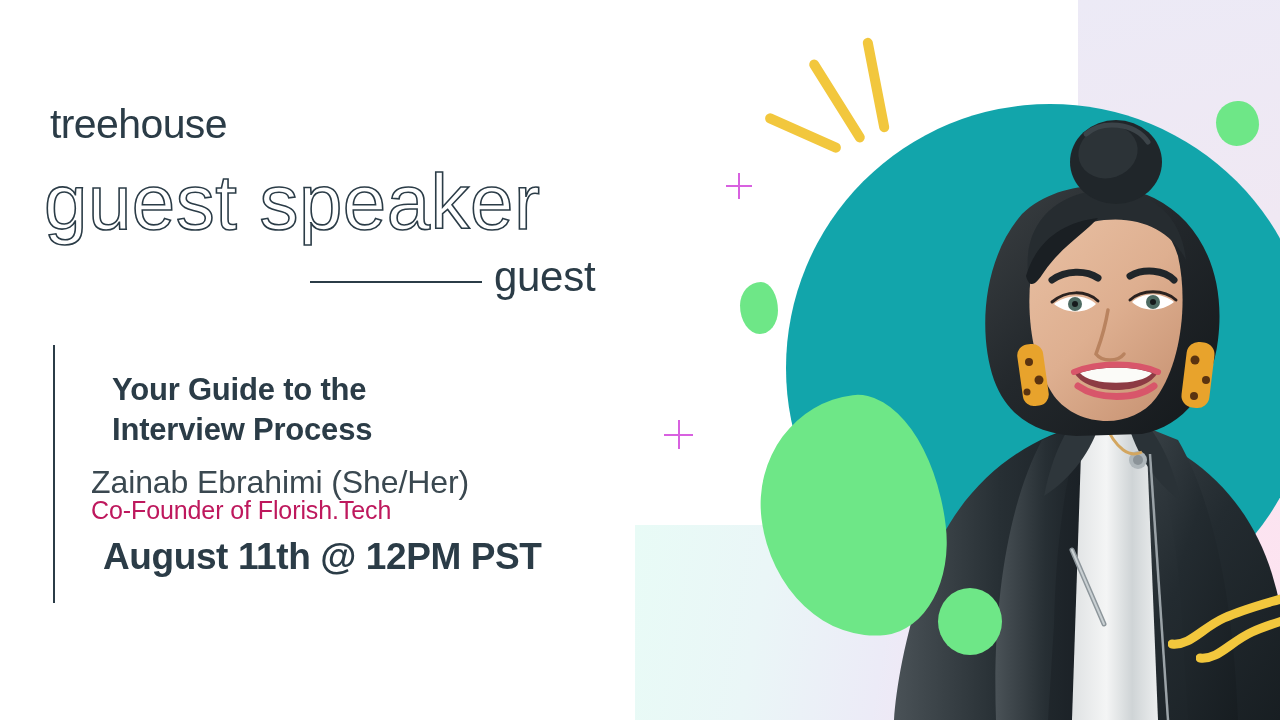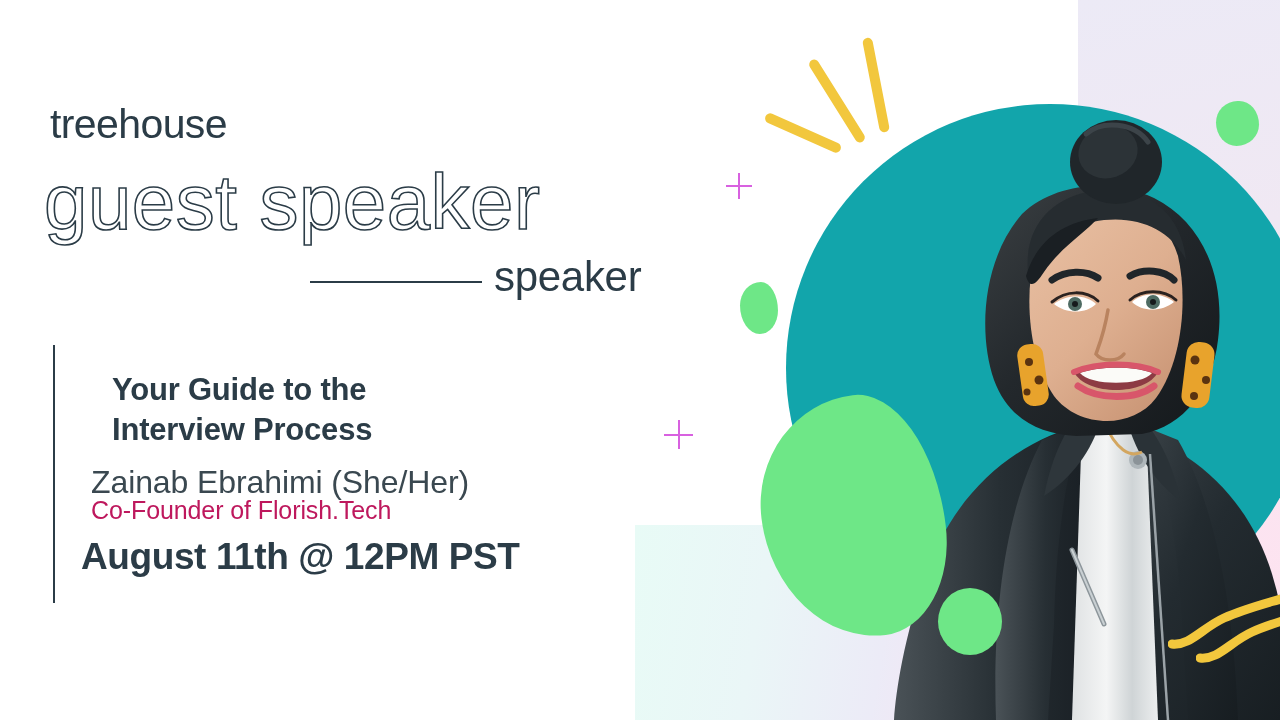--- a/index.html
+++ b/index.html
@@ -250,21 +250,21 @@
     top: 494px;
     font-size: 25px;
     font-weight: 300;
     line-height: 1.32;
     color: #be185d;
     letter-spacing: -0.1px;
   }
 
   .event-date {
     position: absolute;
-    left: 81px;
+    left: 103px;
     top: 537px;
     font-size: 37px;
     font-weight: 700;
     color: #2b3c47;
     letter-spacing: -0.4px;
     line-height: 1.1;
   }
 </style>
 </head>
 <body>
@@ -414,21 +414,21 @@
     </svg>
   </div>
 
   <div class="text-col">
 
     <div class="brand">treehouse</div>
 
     <div class="headline-outline">guest speaker</div>
 
     <div class="series-rule"></div>
-    <div class="series-word">speaker</div>
+    <div class="series-word">guest</div>
 
     <div class="vrule"></div>
 
     <div class="talk-title">Your Guide to the
 Interview Process</div>
 
     <div class="speaker-name">Zainab Ebrahimi (She/Her)</div>
 
     <div class="speaker-role">Co-Founder of Florish.Tech</div>
 

